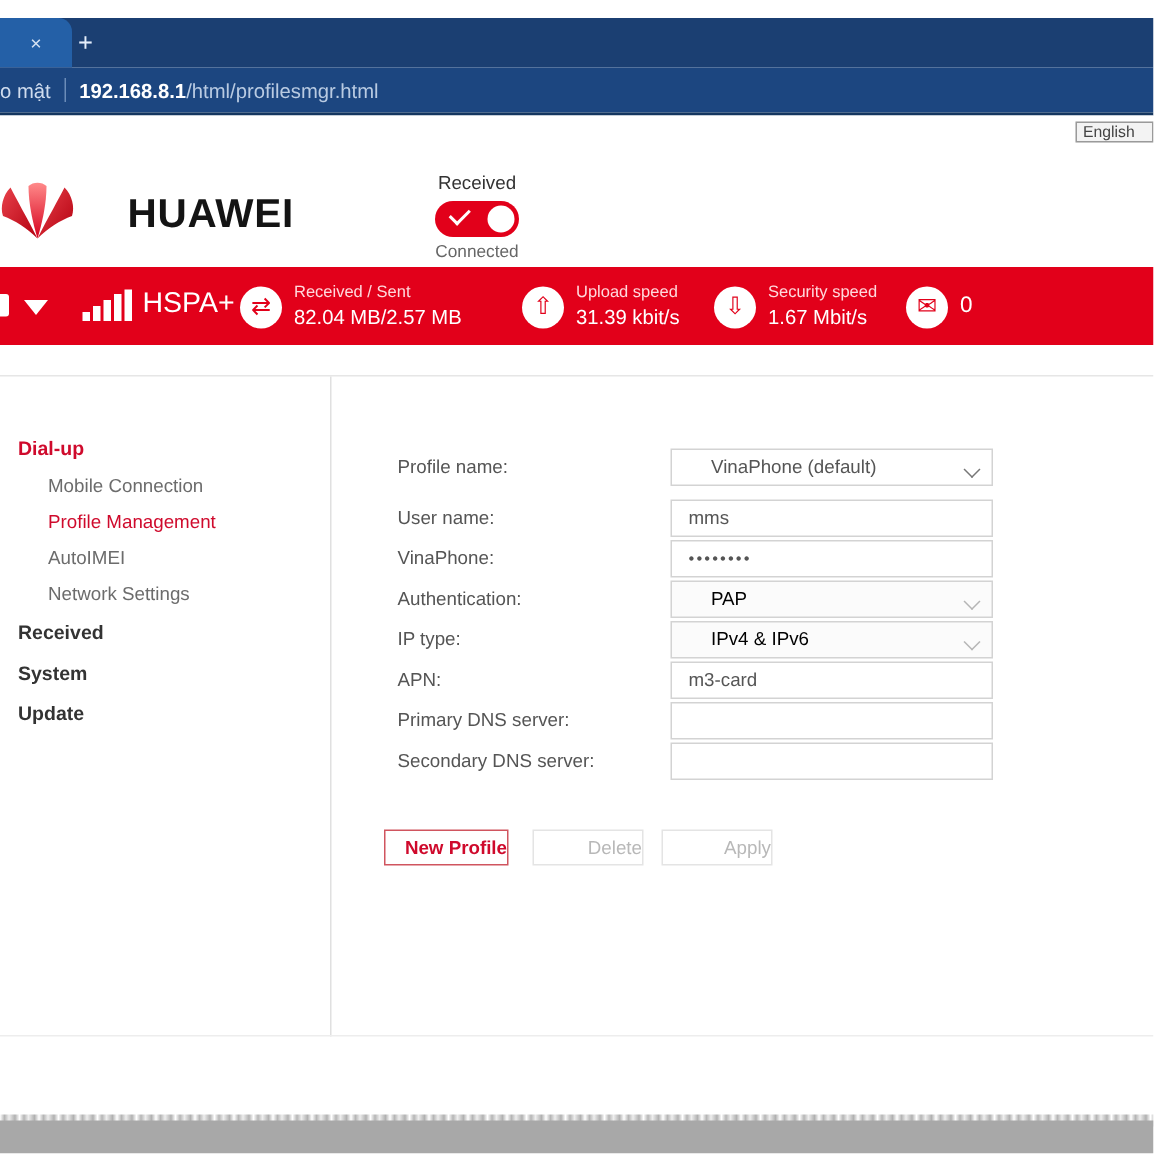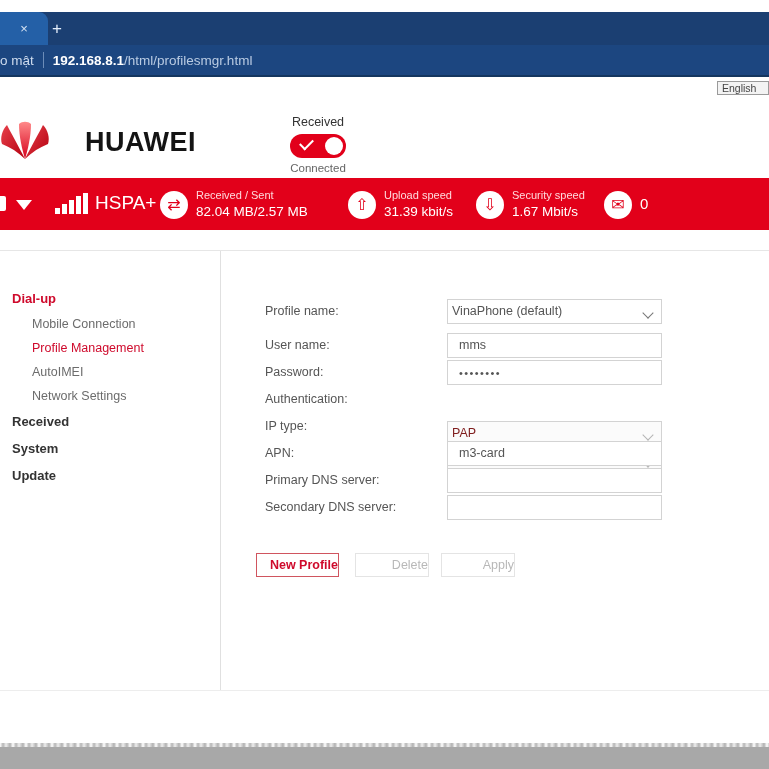--- a/index.html
+++ b/index.html
@@ -164,24 +164,24 @@
     position:absolute; left:0; top:5px; font-size:12.5px; color:#555; white-space:nowrap;
   }
   .fctl { position:absolute; left:182px; top:0; width:215px; height:25px; }
   .ftext {
     width:215px; height:25px; border:1px solid #d3d3d3; background:#fff;
     font-size:12.5px; color:#555; padding-left:11px; line-height:23px;
     font-family:"Liberation Sans", sans-serif;
   }
   .fsel {
     width:215px; height:25px; border:1px solid #d3d3d3; background:#fff;
-    font-size:12.5px; color:#555; padding-left:4px; line-height:23px;
+    font-size:12.5px; color:#555; padding-left:26px; line-height:23px;
     position:relative; overflow:hidden; white-space:nowrap;
   }
-  .fsel.dim { color:#7f1d1d; background:#fbfbfb;margin-top:34px; }
+  .fsel.dim { color:#000000; background:#fbfbfb; }
   .ftext.dots { letter-spacing:1.4px; font-size:11px; color:#555; line-height:25px; }
   .caret-d {
     position:absolute; right:9px; top:9px; width:8px; height:8px;
     border-right:1.6px solid #777; border-bottom:1.6px solid #777;
     transform: rotate(45deg); transform-origin:center;
   }
   .fsel.dim .caret-d { border-color:#b5b5b5; }
 
   .btnrow { position:absolute; left:256px; top:476px; width:400px; height:24px; }
   .btn {
@@ -328,21 +328,21 @@
       </div>
 
       <div class="frow" style="height:27px;">
         <span class="flabel">User name:</span>
         <div class="fctl">
           <div class="ftext">mms</div>
         </div>
       </div>
 
       <div class="frow" style="height:27px;">
-        <span class="flabel">Password:</span>
+        <span class="flabel">VinaPhone:</span>
         <div class="fctl">
           <div class="ftext dots">••••••••</div>
         </div>
       </div>
 
       <div class="frow" style="height:27px;">
         <span class="flabel">Authentication:</span>
         <div class="fctl">
           <div class="fsel dim">
             <span>PAP</span>

